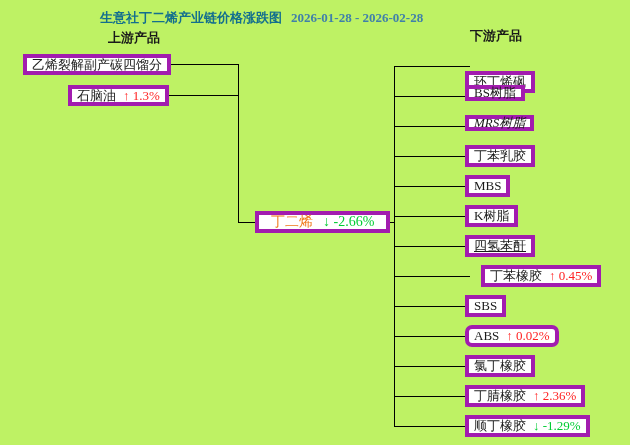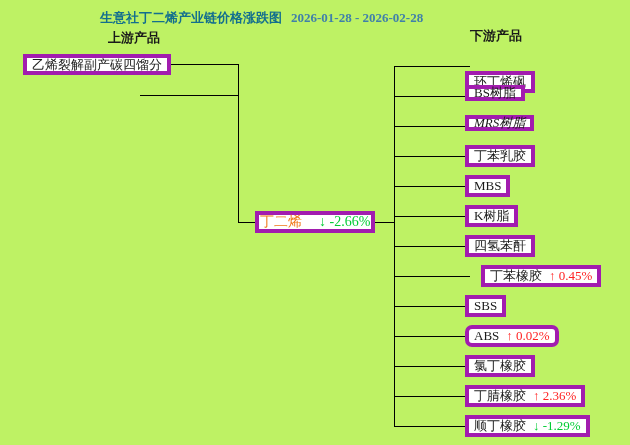--- a/index.html
+++ b/index.html
@@ -12,21 +12,21 @@
   .title .date{color:var(--title-date,#4080aa);margin-left:9px;font-weight:bold;}
   .col-header{position:absolute;font-size:13px;font-weight:bold;color:#1a1a1a;white-space:nowrap;}
   .line{position:absolute;background:var(--line,#000);z-index:1;}
   .line.h{height:1px;}
   .line.v{width:1px;}
   .box{
     position:absolute;z-index:2;background:#fff;border:4px solid #a21caf;
     height:21px;box-sizing:border-box;display:flex;align-items:center;gap:7px;
     padding:0 5px;font-size:13px;color:#1a1a1a;white-space:nowrap;
   }
-  .box.center-box{height:22px;font-size:14px;gap:17px;padding:0 1px;}
+  .box.center-box{height:22px;font-size:14px;gap:10px;padding:0 12px;}
   .box .up{color:var(--up,#ff2222);}
   .box .down{color:var(--down,#00cc33);}
   .center-box .product{color:var(--center-label,#f07818);}
 </style>
 </head>
 <body>
 
 <div id="canvas">
 
   <div class="title">
@@ -38,20 +38,24 @@
 
   <div class="line h" style="left:140px;top:64px;width:98px;"></div>
   <div class="line h" style="left:140px;top:95px;width:98px;"></div>
   <div class="line v" style="left:238px;top:64px;height:159px;"></div>
   <div class="line h" style="left:238px;top:222px;width:30px;"></div>
   <div class="line h" style="left:358px;top:222px;width:36px;"></div>
   <div class="line v" style="left:394px;top:66px;height:361px;"></div>
 
   <div class="box" style="left:23px;top:54px;">
     <span>乙烯裂解副产碳四馏分</span>
+  </div>
+  <div class="box" style="left:68px;top:85px;">
+    <span>石脑油</span>
+    <span class="up">↑ 1.3%</span>
   </div>
 
   <div class="box center-box" style="left:255px;top:211px;">
     <span class="product">丁二烯</span>
     <span class="down">↓ -2.66%</span>
   </div>
 
   <div>
       <div class="line h" style="left: 394px; top: 66px; width: 76px;"></div>
       <div class="box" style="left: 465px; top: 55px; height: 22px; margin-top: 16px;">
@@ -71,21 +75,21 @@
       </div>
       <div class="line h" style="left: 394px; top: 186px; width: 76px;"></div>
       <div class="box" style="left: 465px; top: 175px; height: 22px;">
         <span>MBS</span>
       </div>
       <div class="line h" style="left: 394px; top: 216px; width: 76px;"></div>
       <div class="box" style="left: 465px; top: 205px; height: 22px;">
         <span>K树脂</span>
       </div>
       <div class="line h" style="left: 394px; top: 246px; width: 76px;"></div>
-      <div class="box" style="left: 465px; top: 235px; height: 22px;">
+      <div class="box" style="left: 465px; top: 235px; height: 22px; text-decoration: underline;">
         <span>四氢苯酐</span>
       </div>
       <div class="line h" style="left: 394px; top: 276px; width: 76px;"></div>
       <div class="box" style="left: 481px; top: 265px; height: 22px;">
         <span>丁苯橡胶</span>
         <span class="up">↑ 0.45%</span>
       </div>
       <div class="line h" style="left: 394px; top: 306px; width: 76px;"></div>
       <div class="box" style="left: 465px; top: 295px; height: 22px;">
         <span>SBS</span>

